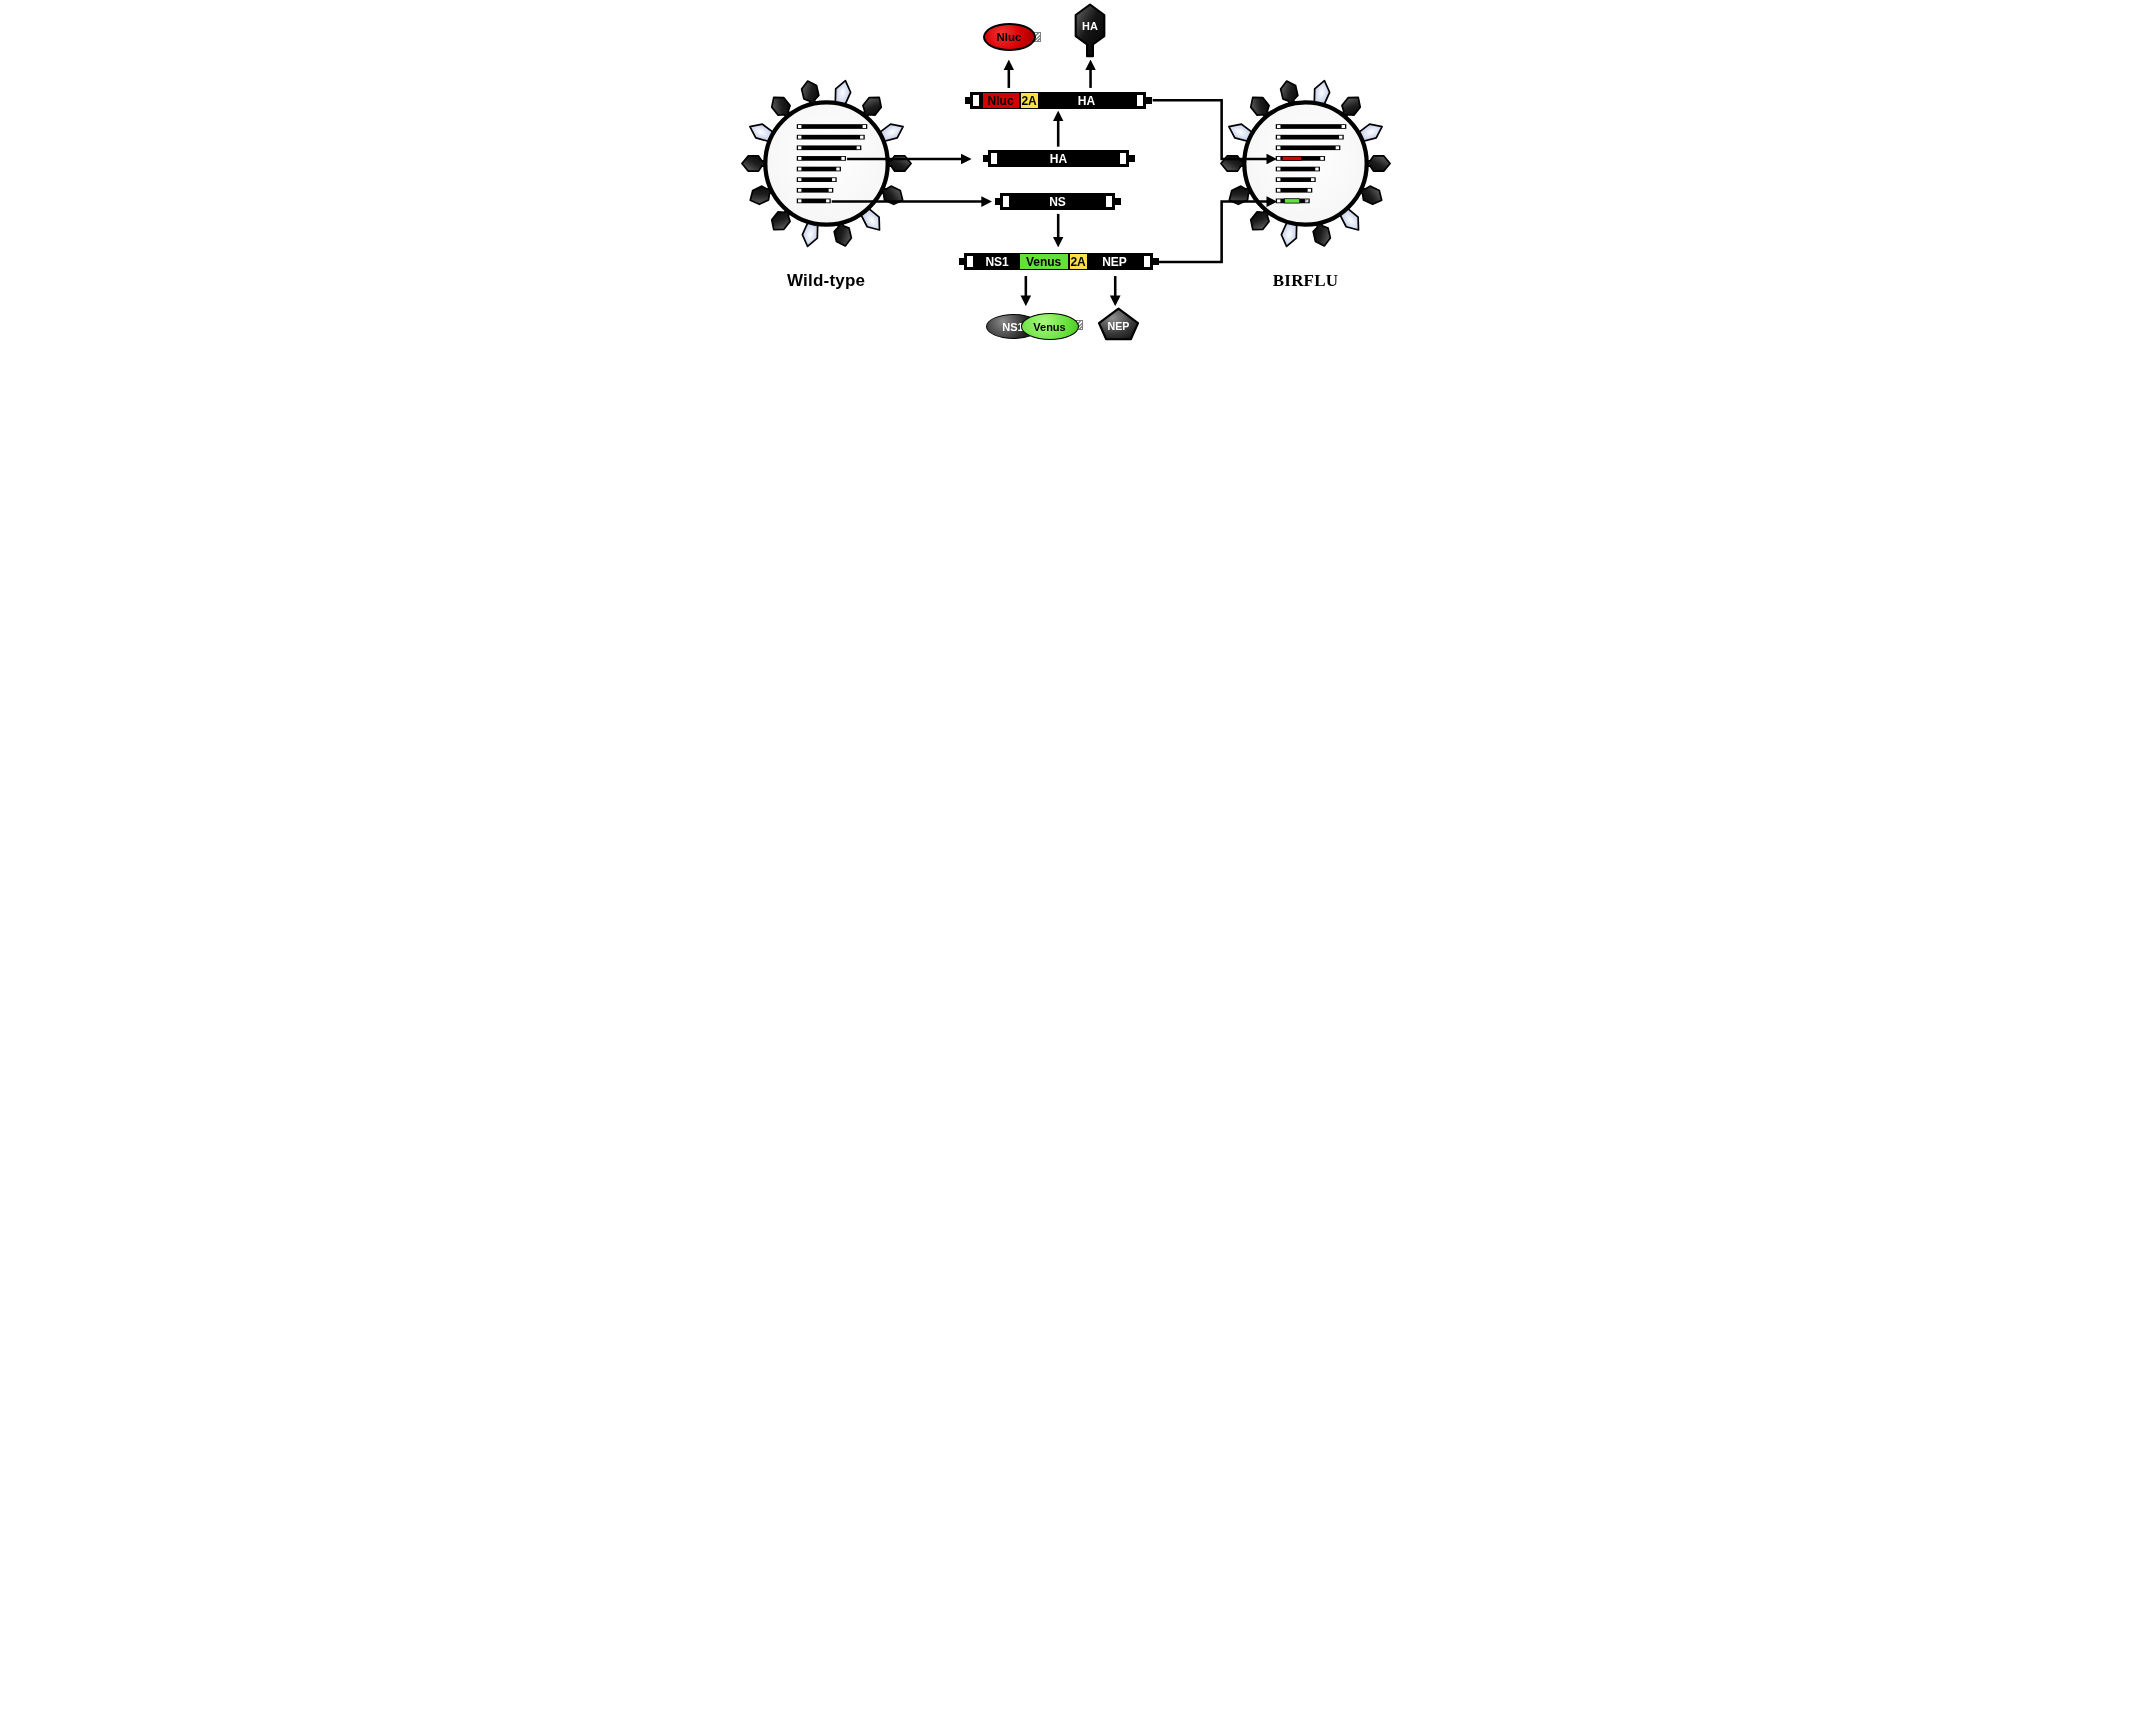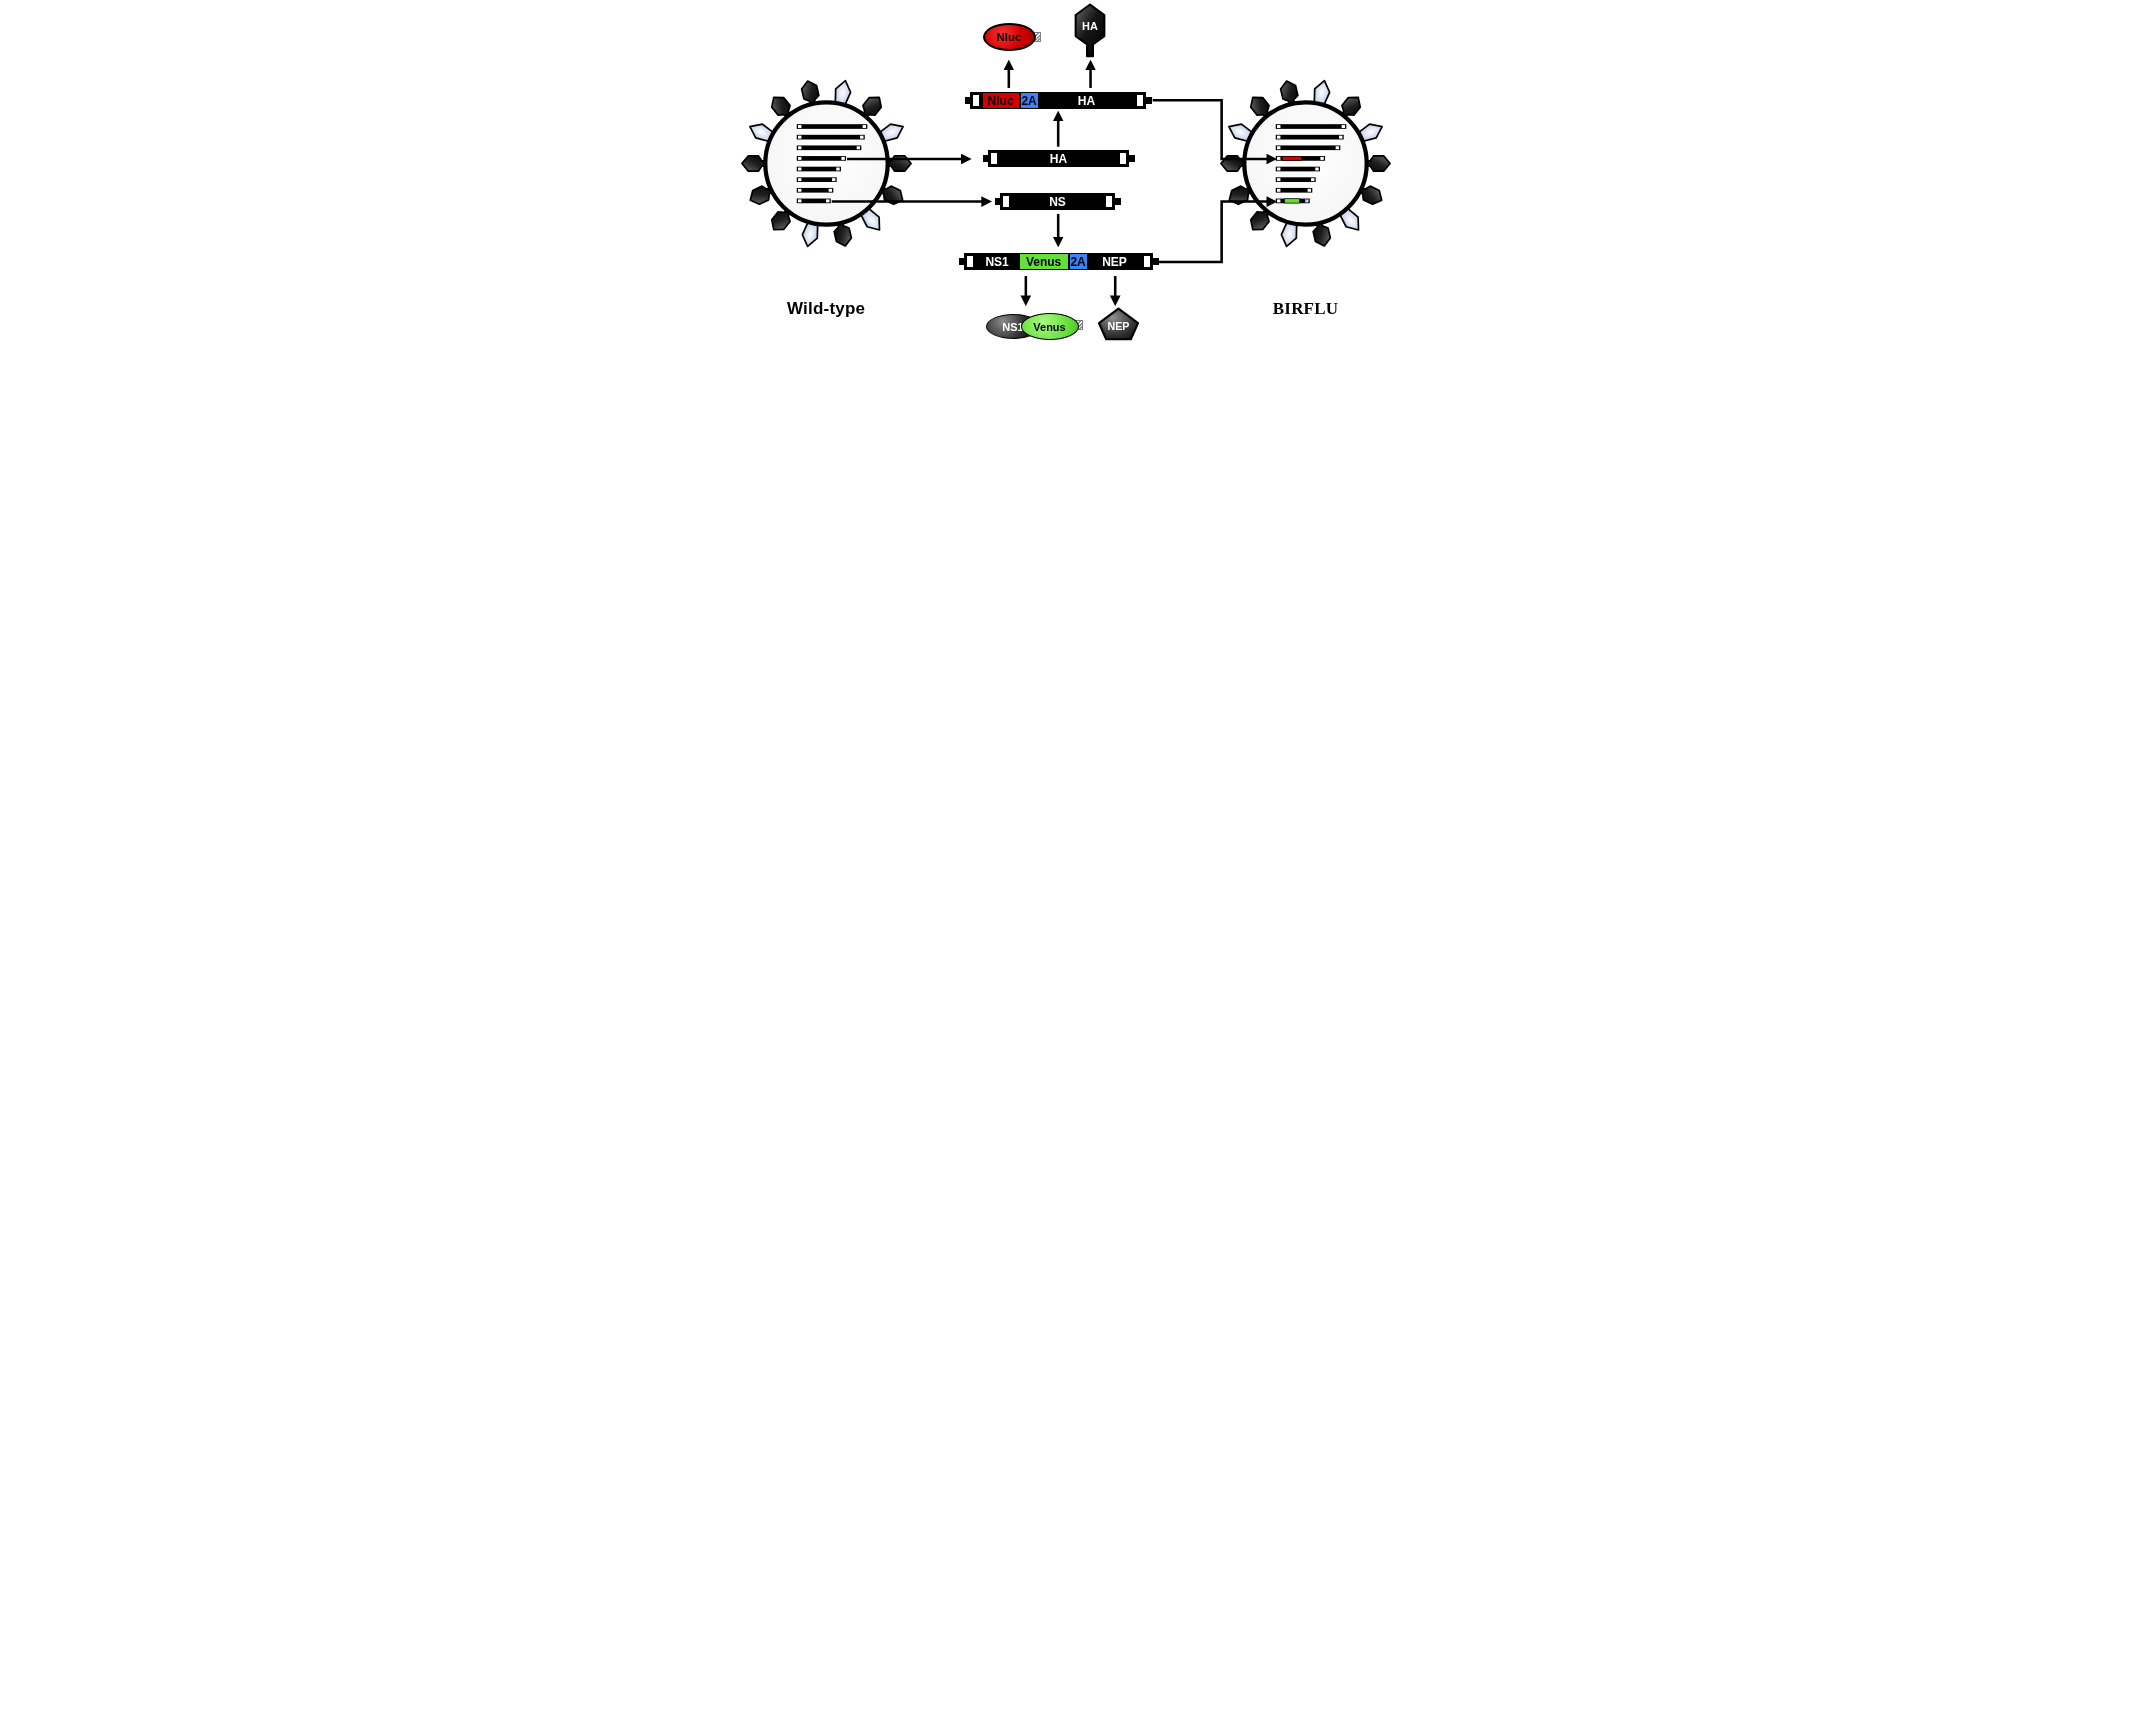--- a/index.html
+++ b/index.html
@@ -1,33 +1,33 @@
 <!DOCTYPE html>
 <html style="--red: #d40000; --green: #65e03a;font-size:6.8px"><head>
 <meta charset="utf-8">
 <style>
   * { margin:0; padding:0; box-sizing:border-box; }
   html,body { background:#ffffff; font-family:"Liberation Sans", sans-serif; }
   #stage { position:relative; width:664px; height:341px; background:#fff; overflow:hidden; margin:0 auto; }
   .abs { position:absolute; }
 
   
-  .virion-label { font-size:17px; font-weight:bold; color:#000; text-align:center; letter-spacing:0.2px;margin-top:28px; }
+  .virion-label { font-size:17px; font-weight:bold; color:#000; text-align:center; letter-spacing:0.2px; }
 
   
   .gene-bar { position:absolute; display:flex; align-items:center; height:17px; }
   .nub { width:5.5px; height:6.8px; background:#000; flex:none; }
   .bar { display:flex; align-items:center; height:17px; background:#000; }
   .cap { width:6.4px; height:10.2px; background:#fff; margin:0 2.6px; flex:none; }
   .sect { height:17px; display:flex; align-items:center; justify-content:center;
           font-weight:bold; font-size:12px; flex:none; }
   .sect.black { color:#fff; }
   .sect.red   { background:var(--red,#d40000); color:#000; border:1.3px solid #000; }
   .sect.green { background:var(--green,#65e03a); color:#000; border:1.3px solid #000; }
-  .sect.white { background:#3b82f6; color:#000; border:1.3px solid #000; }
+  .sect.white { background:#fde047; color:#000; border:1.3px solid #000; }
   .grow { flex:1 1 auto; }
 
   
   .protein-ellipse { position:absolute; border:2.1px solid #000; border-radius:50%;
       display:flex; align-items:center; justify-content:center; font-weight:bold; }
   .nluc-ellipse { left:250px; top:23.4px; width:53px; height:28px; z-index:3;
       background:radial-gradient(circle at 35% 35%, #f03434, var(--red,#d40000) 55%, #9c0000);
       color:#000; font-size:11.5px; }
   .ns1-ellipse { left:253px; top:314px; width:55px; height:25px; z-index:2; border-width:1.7px;
       background:radial-gradient(circle at 30% 28%, #8a8a8a, #2a2a2a 55%, #000);

